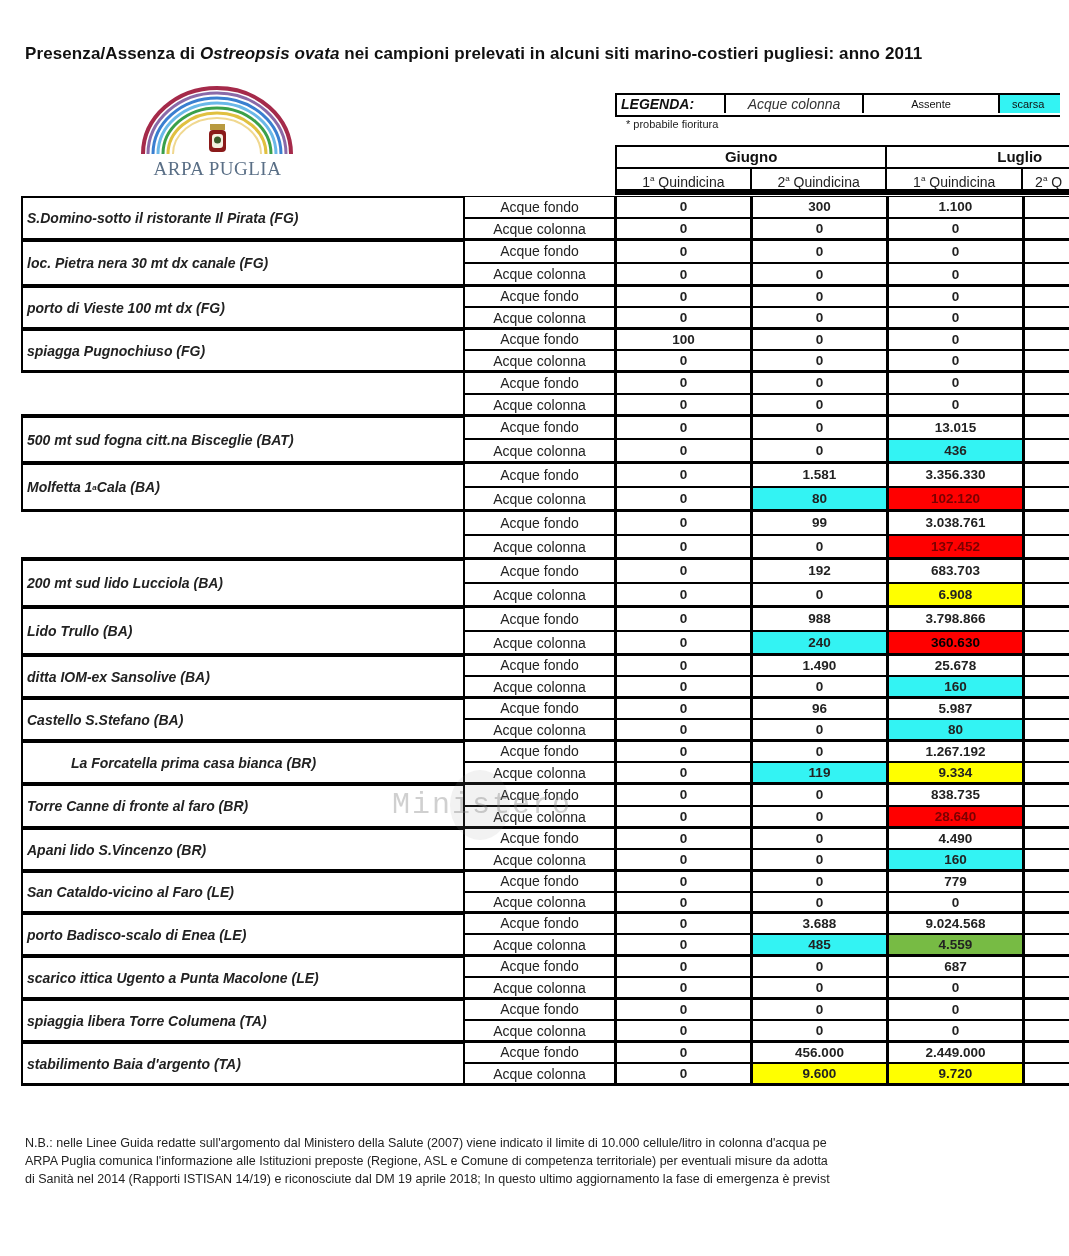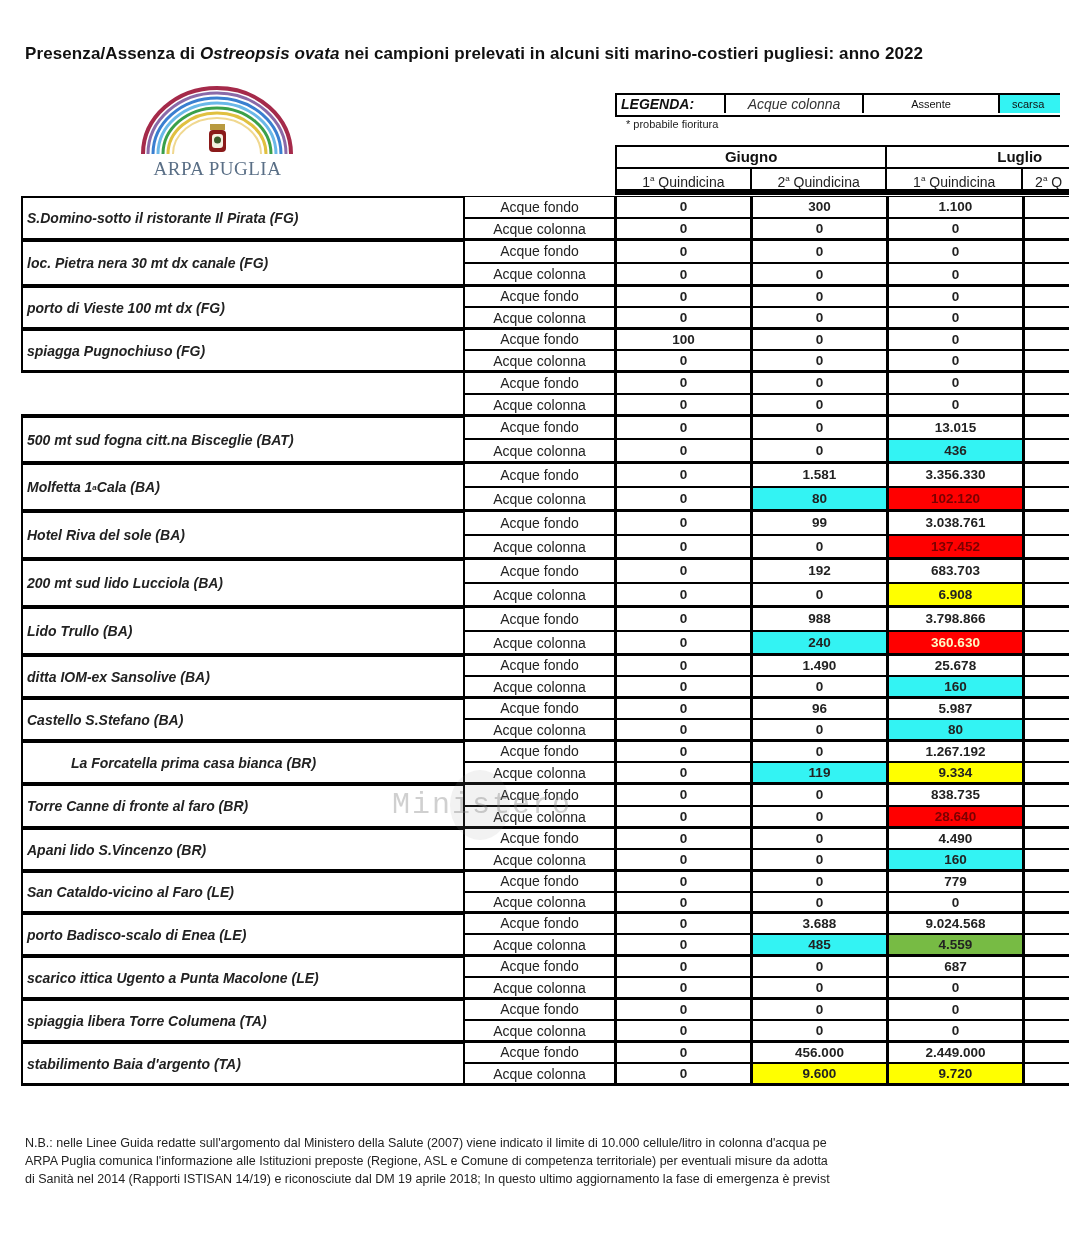--- a/index.html
+++ b/index.html
@@ -46,21 +46,21 @@
 
   .watermark { position:absolute; left:392px; top:788px; font-family:"Liberation Mono", monospace; font-size:30px; color:rgba(120,120,120,0.35); letter-spacing:2px; pointer-events:none; }
   .wm-circle { position:absolute; left:450px; top:770px; width:60px; height:70px; border-radius:50%; background:rgba(150,150,150,0.12); }
 
   .footer { position:absolute; left:25px; top:1134px; width:1060px; font-size:12.5px; line-height:18px; color:#222; white-space:nowrap; }
 </style>
 </head>
 <body>
 
 <div class="title">
-  <span>Presenza/Assenza di </span><i>Ostreopsis ovata</i><span> nei campioni prelevati in alcuni siti marino-costieri pugliesi: anno 2022</span>
+  <span>Presenza/Assenza di </span><i>Ostreopsis ovata</i><span> nei campioni prelevati in alcuni siti marino-costieri pugliesi: anno 2011</span>
 </div>
 
 <div class="logo">
   <svg width="165" height="80" viewBox="0 0 165 80">
     <path d="M8,72 A74,66 0 0 1 156,72" fill="none" stroke="#a52a4a" stroke-width="4"></path>
     <path d="M13,72 A69,61 0 0 1 151,72" fill="none" stroke="#8a6aa8" stroke-width="3"></path>
     <path d="M18,72 A64,56 0 0 1 146,72" fill="none" stroke="#3a7fd0" stroke-width="3"></path>
     <path d="M23,72 A59,51 0 0 1 141,72" fill="none" stroke="#6ab8e8" stroke-width="3"></path>
     <path d="M28,72 A54,46 0 0 1 136,72" fill="none" stroke="#3aa04a" stroke-width="3"></path>
     <path d="M33,72 A49,41 0 0 1 131,72" fill="none" stroke="#e0c040" stroke-width="3"></path>
@@ -186,21 +186,20 @@
       <div class="val c3" style="top: 0px; height: 24px; line-height: 22px;">3.356.330</div>
       <div class="val c4" style="top: 0px; height: 24px; line-height: 22px;"></div>
       <div class="type" style="top: 24px; height: 24px; line-height: 22px;">Acque colonna</div>
       <div class="val c1" style="top: 24px; height: 24px; line-height: 22px;">0</div>
       <div class="val c2" style="top: 24px; height: 24px; line-height: 22px; background: rgb(51, 243, 243);">80</div>
       <div class="val c3" style="top: 24px; height: 24px; line-height: 22px; background: rgb(255, 0, 0); color: rgb(122, 0, 0);">102.120</div>
       <div class="val c4" style="top: 24px; height: 24px; line-height: 22px;"></div>
       <div class="grp-sep" style="top: -2px;"></div>
     </div>
     <div class="group" style="top: 315px; height: 48px;">
-      <div class="site" style="height: 48px;">Hotel Riva del sole (BA)</div>
       <div class="type" style="top: 0px; height: 24px; line-height: 22px;">Acque fondo</div>
       <div class="val c1" style="top: 0px; height: 24px; line-height: 22px;">0</div>
       <div class="val c2" style="top: 0px; height: 24px; line-height: 22px;">99</div>
       <div class="val c3" style="top: 0px; height: 24px; line-height: 22px;">3.038.761</div>
       <div class="val c4" style="top: 0px; height: 24px; line-height: 22px;"></div>
       <div class="type" style="top: 24px; height: 24px; line-height: 22px;">Acque colonna</div>
       <div class="val c1" style="top: 24px; height: 24px; line-height: 22px;">0</div>
       <div class="val c2" style="top: 24px; height: 24px; line-height: 22px;">0</div>
       <div class="val c3" style="top: 24px; height: 24px; line-height: 22px; background: rgb(255, 0, 0); color: rgb(122, 0, 0);">137.452</div>
       <div class="val c4" style="top: 24px; height: 24px; line-height: 22px;"></div>
@@ -223,21 +222,21 @@
     <div class="group" style="top: 411px; height: 48px;">
       <div class="site" style="height: 48px;">Lido Trullo (BA)</div>
       <div class="type" style="top: 0px; height: 24px; line-height: 22px;">Acque fondo</div>
       <div class="val c1" style="top: 0px; height: 24px; line-height: 22px;">0</div>
       <div class="val c2" style="top: 0px; height: 24px; line-height: 22px;">988</div>
       <div class="val c3" style="top: 0px; height: 24px; line-height: 22px;">3.798.866</div>
       <div class="val c4" style="top: 0px; height: 24px; line-height: 22px;"></div>
       <div class="type" style="top: 24px; height: 24px; line-height: 22px;">Acque colonna</div>
       <div class="val c1" style="top: 24px; height: 24px; line-height: 22px;">0</div>
       <div class="val c2" style="top: 24px; height: 24px; line-height: 22px; background: rgb(51, 243, 243);">240</div>
-      <div class="val c3" style="top: 24px; height: 24px; line-height: 22px; background: rgb(255, 0, 0); color: #fef9c3;">360.630</div>
+      <div class="val c3" style="top: 24px; height: 24px; line-height: 22px; background: rgb(255, 0, 0); color: #000000;">360.630</div>
       <div class="val c4" style="top: 24px; height: 24px; line-height: 22px;"></div>
       <div class="grp-sep" style="top: -2px;"></div>
     </div>
     <div class="group" style="top: 459px; height: 43px;">
       <div class="site" style="height: 43px;">ditta IOM-ex Sansolive (BA)</div>
       <div class="type" style="top: 0px; height: 21px; line-height: 19px;">Acque fondo</div>
       <div class="val c1" style="top: 0px; height: 21px; line-height: 19px;">0</div>
       <div class="val c2" style="top: 0px; height: 21px; line-height: 19px;">1.490</div>
       <div class="val c3" style="top: 0px; height: 21px; line-height: 19px;">25.678</div>
       <div class="val c4" style="top: 0px; height: 21px; line-height: 19px;"></div>

